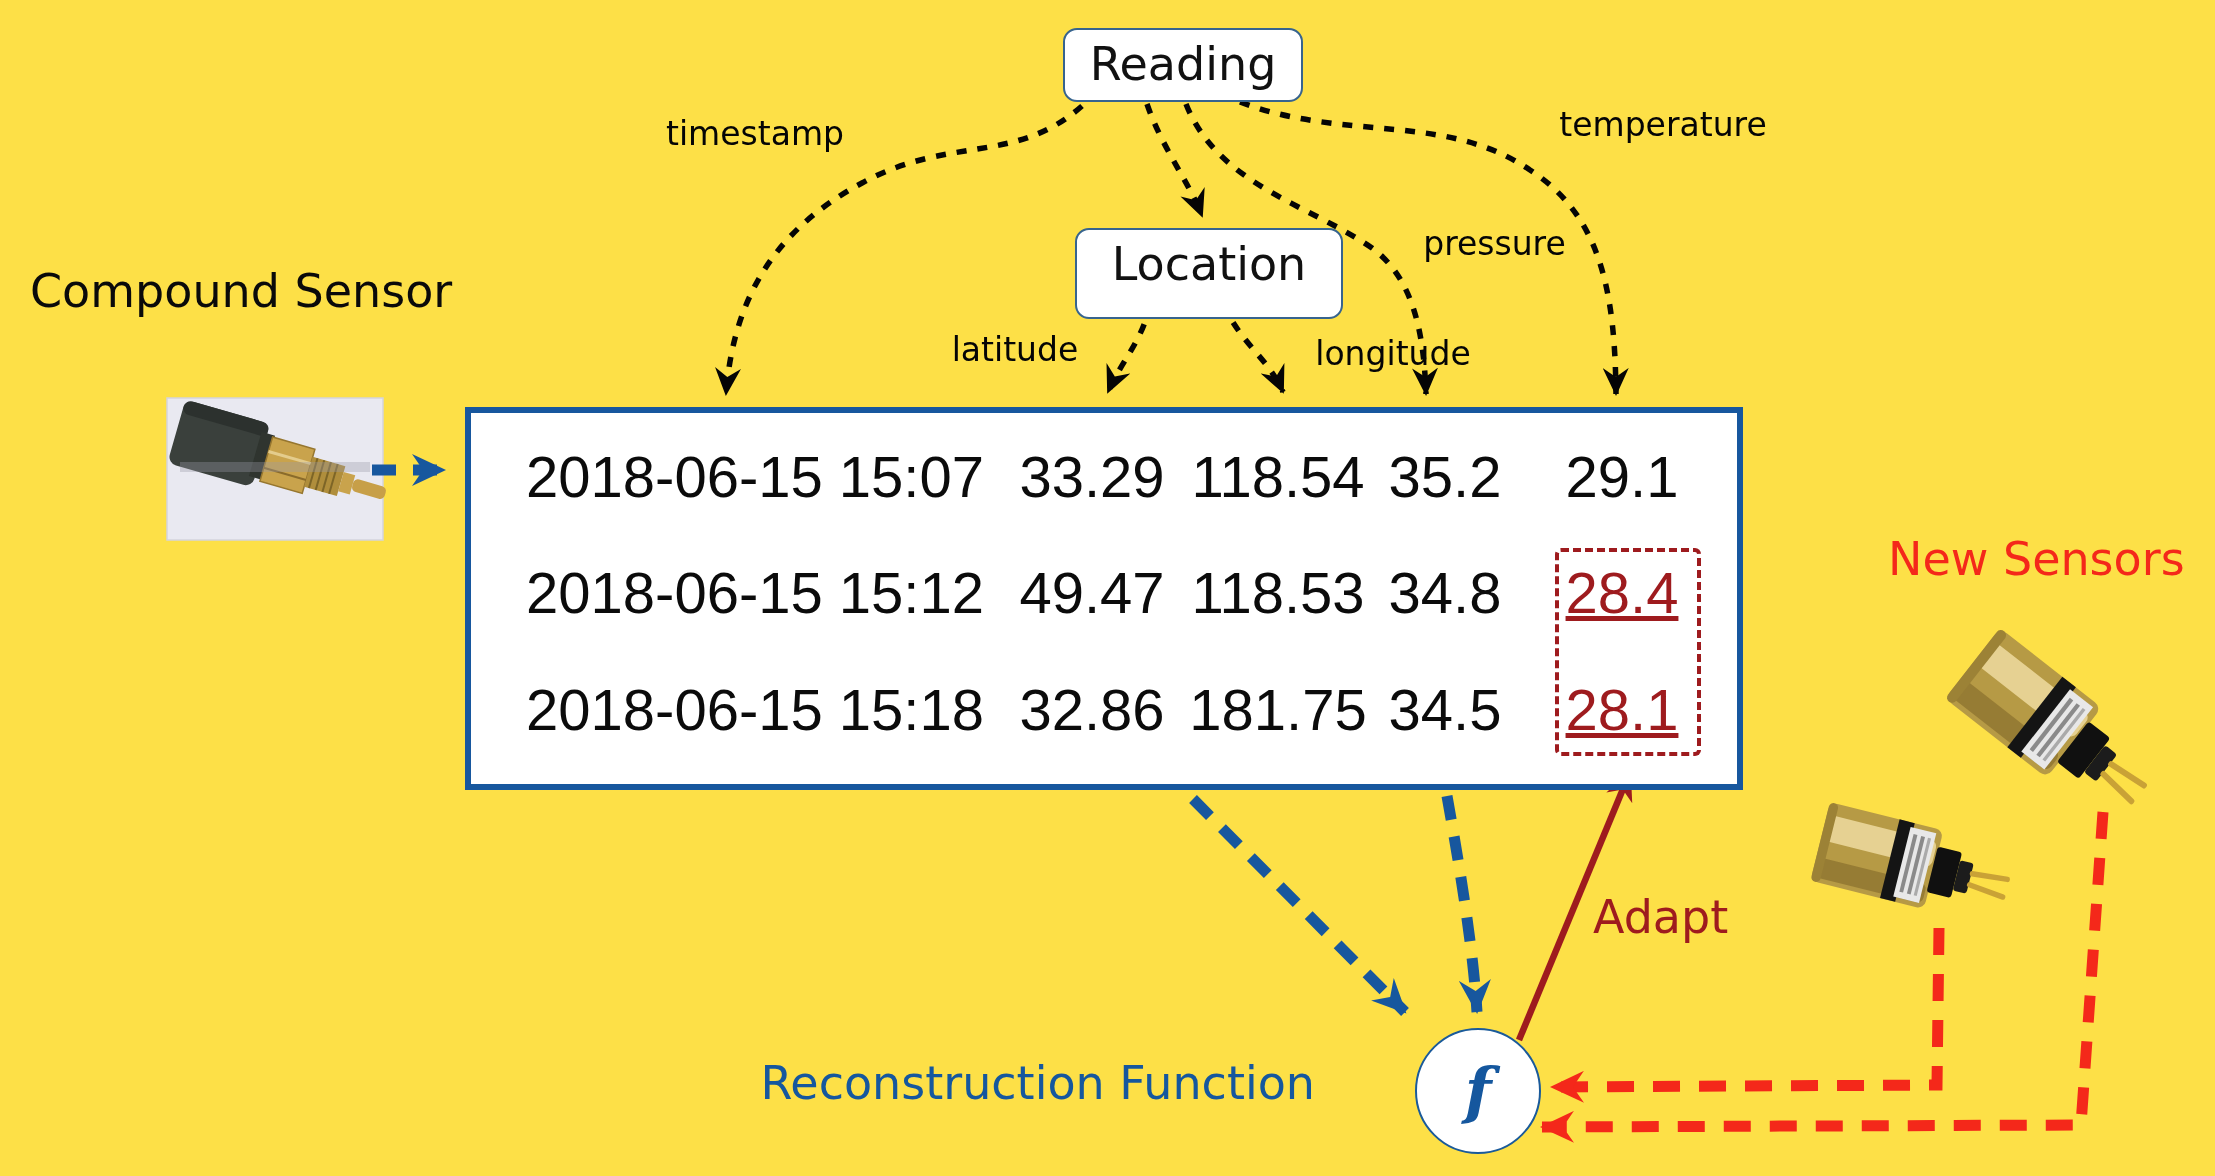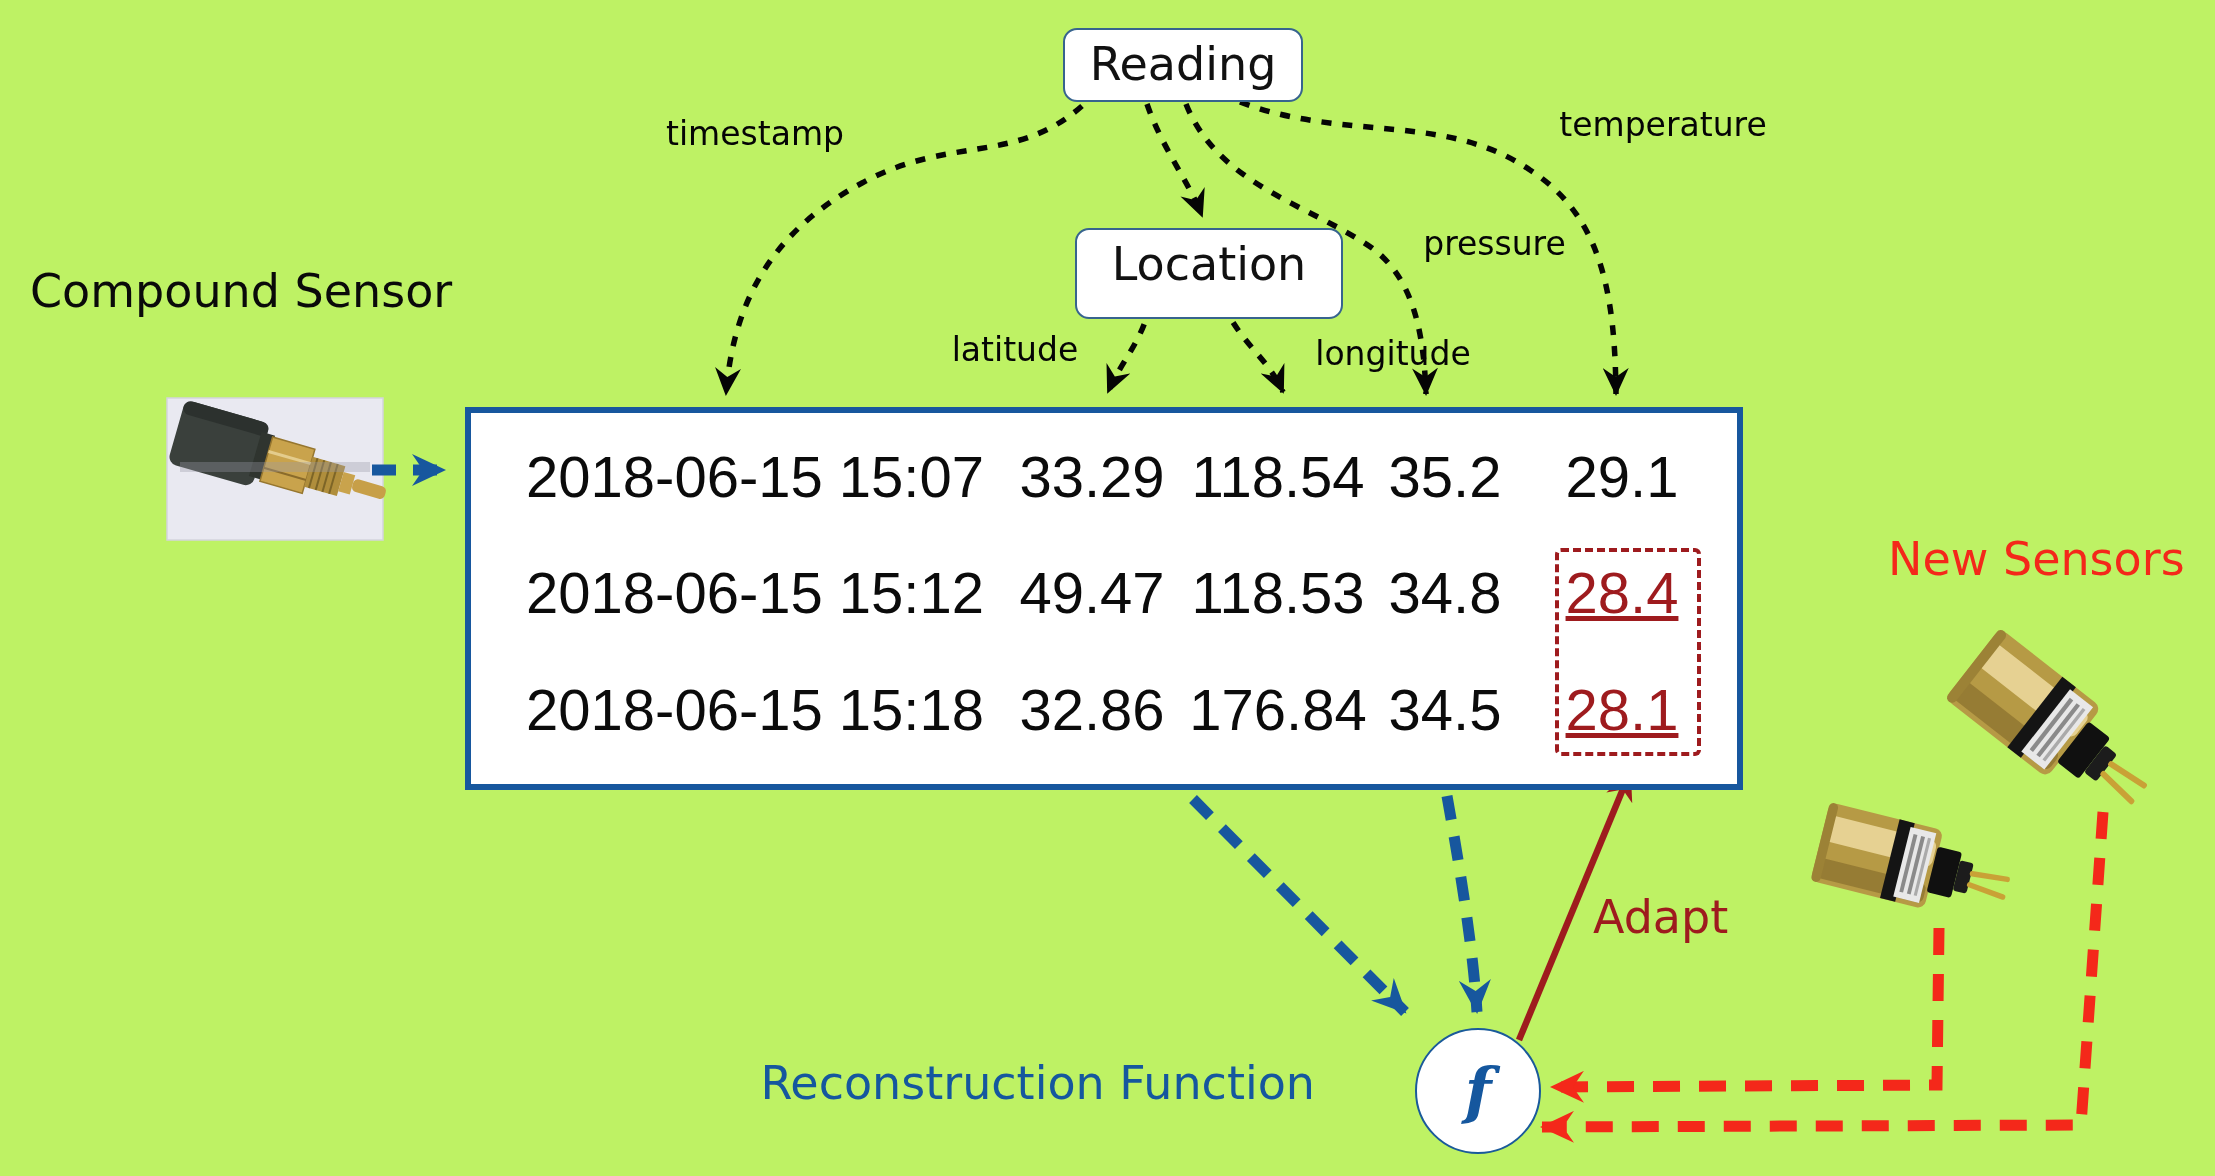--- a/index.html
+++ b/index.html
@@ -1,16 +1,16 @@
 <!DOCTYPE html>
 <html><head>
 <meta charset="utf-8">
 <style>
   html,body{margin:0;padding:0;background:#ffffff;}
-  .canvas{position:relative;width:2215px;height:1176px;background:#bef264;overflow:hidden;
+  .canvas{position:relative;width:2215px;height:1176px;background:#fde047;overflow:hidden;
           font-family:"DejaVu Sans",sans-serif;}
   svg.layer{position:absolute;left:0;top:0;width:2215px;height:1176px;}
   .lbl{position:absolute;color:#050505;font-size:33px;line-height:52px;height:52px;text-align:center;white-space:nowrap;}
   .title{position:absolute;font-size:46px;line-height:54px;height:54px;white-space:nowrap;}
   .title.black{color:#0a0a0a;}
   .title.blue{color:#15579E;}
   .title.red{color:#F4281A;}
   .title.darkred{color:#9E1B1E;}
   .node{position:absolute;box-sizing:border-box;border:2.5px solid #37648E;border-radius:14px;
         background:#ffffff;font-size:46px;color:#111;text-align:center;line-height:69px;}
@@ -152,21 +152,21 @@
   <div class="trow" style="top:564px;">
     <span class="c ts">2018-06-15 15:12</span>
     <span class="c lat">49.47</span>
     <span class="c lon">118.53</span>
     <span class="c prs">34.8</span>
     <span class="c tmp hl">28.4</span>
   </div>
   <div class="trow" style="top:681px;">
     <span class="c ts">2018-06-15 15:18</span>
     <span class="c lat">32.86</span>
-    <span class="c lon">176.84</span>
+    <span class="c lon">181.75</span>
     <span class="c prs">34.5</span>
     <span class="c tmp hl">28.1</span>
   </div>
 
   <div class="redbox"></div>
 
   <div class="fsym">f</div>
 
 </div>
 

